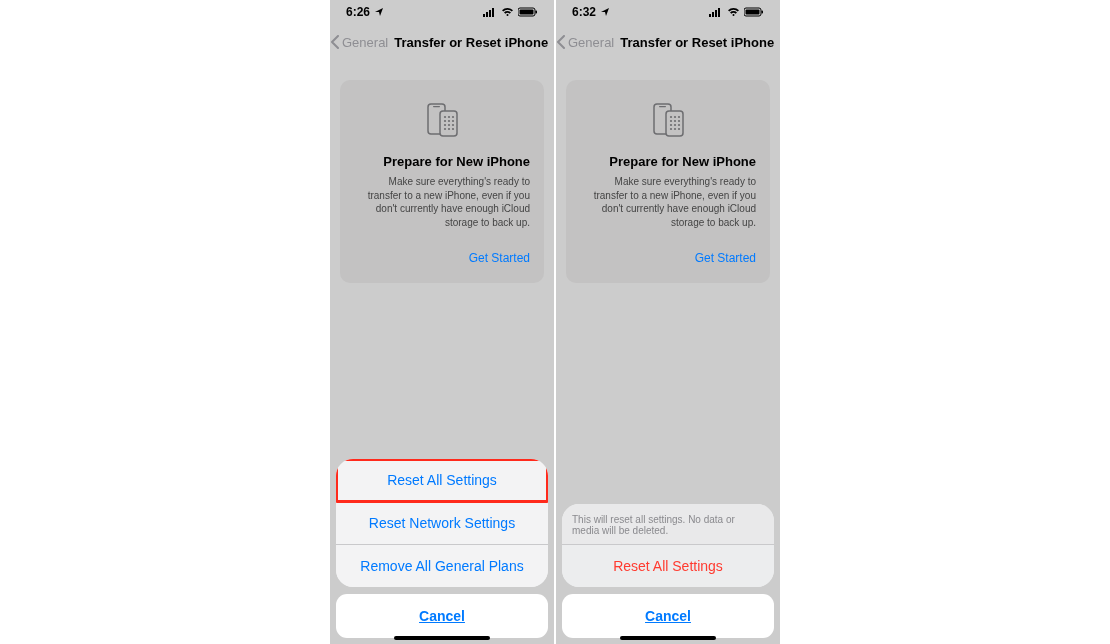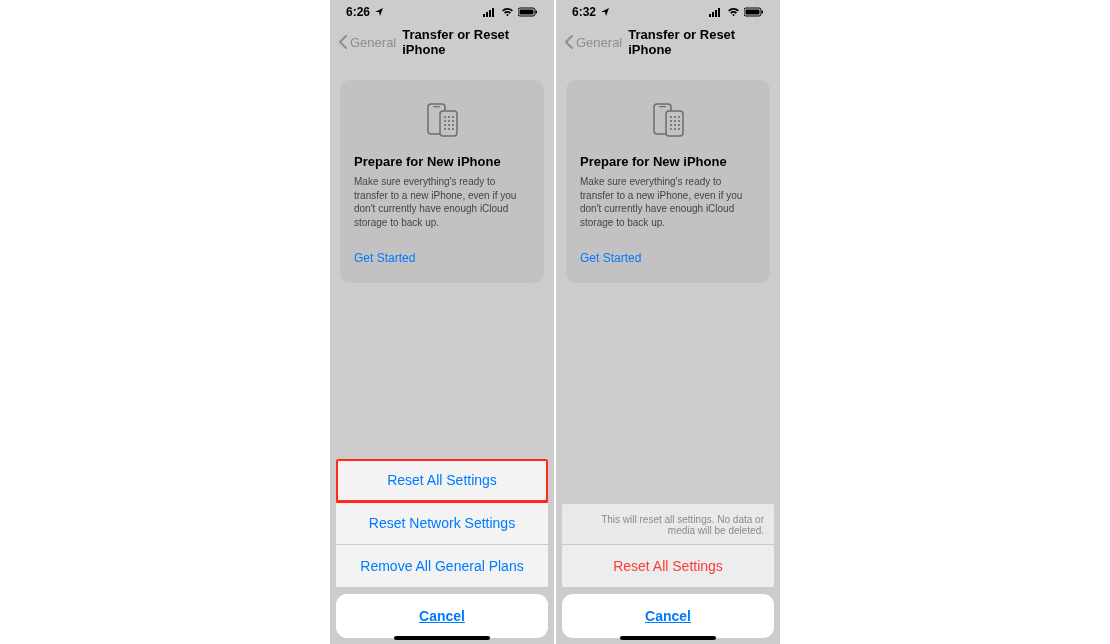--- a/index.html
+++ b/index.html
@@ -35,21 +35,21 @@
     background: #cccccc;
   }
   .status-left { display: flex; align-items: center; gap: 4px; }
   .status-right { display: flex; align-items: center; gap: 4px; }
   .status-right svg { display:block; }
   
   .nav-bar {
     height: 36px;
     display: flex;
     align-items: center;
-    padding: 0 8px;
+    padding: 0 0;
     background: #cccccc;
     font-size: 13px;
   }
   .back-btn {
     display: flex;
     align-items: center;
     color: #8e8e93;
     font-size: 13px;
     cursor: pointer;
   }
@@ -59,21 +59,21 @@
     color: #000;
     margin-left: 6px;
     font-size: 13px;
   }
   
   .card-wrap { padding: 20px 10px 0 10px; }
   .card {
     background: #c3c2c2;
     border-radius: 10px;
     padding: 18px 14px 14px 14px;
-    text-align: left;
+    text-align: right;
   }
   .card-icon { margin: 0 auto 8px auto; width:44px; }
   .card-title {
     font-weight: 700;
     font-size: 13px;
     color: #000;
     margin-bottom: 6px;
   }
   .card-desc {
     font-size: 10px;
@@ -92,21 +92,21 @@
   
   .sheet-wrap {
     position: absolute;
     bottom: 0;
     left: 0;
     right: 0;
     padding: 0 6px 6px 6px;
   }
   .sheet-group {
     background: #eceded;
-    border-radius: 2px;
+    border-radius: 17px;
     overflow: hidden;
     margin-bottom: 7px;
   }
   .sheet-item {
     text-align: center;
     color: #007aff;
     font-size: 14px;
     padding: 13px 6px;
     border-bottom: 0.5px solid #c9c9cb;
     cursor: pointer;
@@ -116,21 +116,21 @@
   .sheet-item.highlighted {
     outline: 3px solid #ff2a1c;
     outline-offset: -2px;
     position: relative;
     z-index: 2;
     border-radius: 2px;
   }
   .sheet-desc {
     font-size: 10px;
     color: #8a8a8e;
-    text-align: right;
+    text-align: left;
     padding: 10px 10px 8px 10px;
     background: #e9e9ea;
     border-bottom: 0.5px solid #c9c9cb;
   }
   .sheet-item.destructive { color: #ff3b30; background:#ecedee;}
   .sheet-cancel {
     background: #ffffff;
     border-radius: 11px;
     text-align: center;
     color: #007aff;

